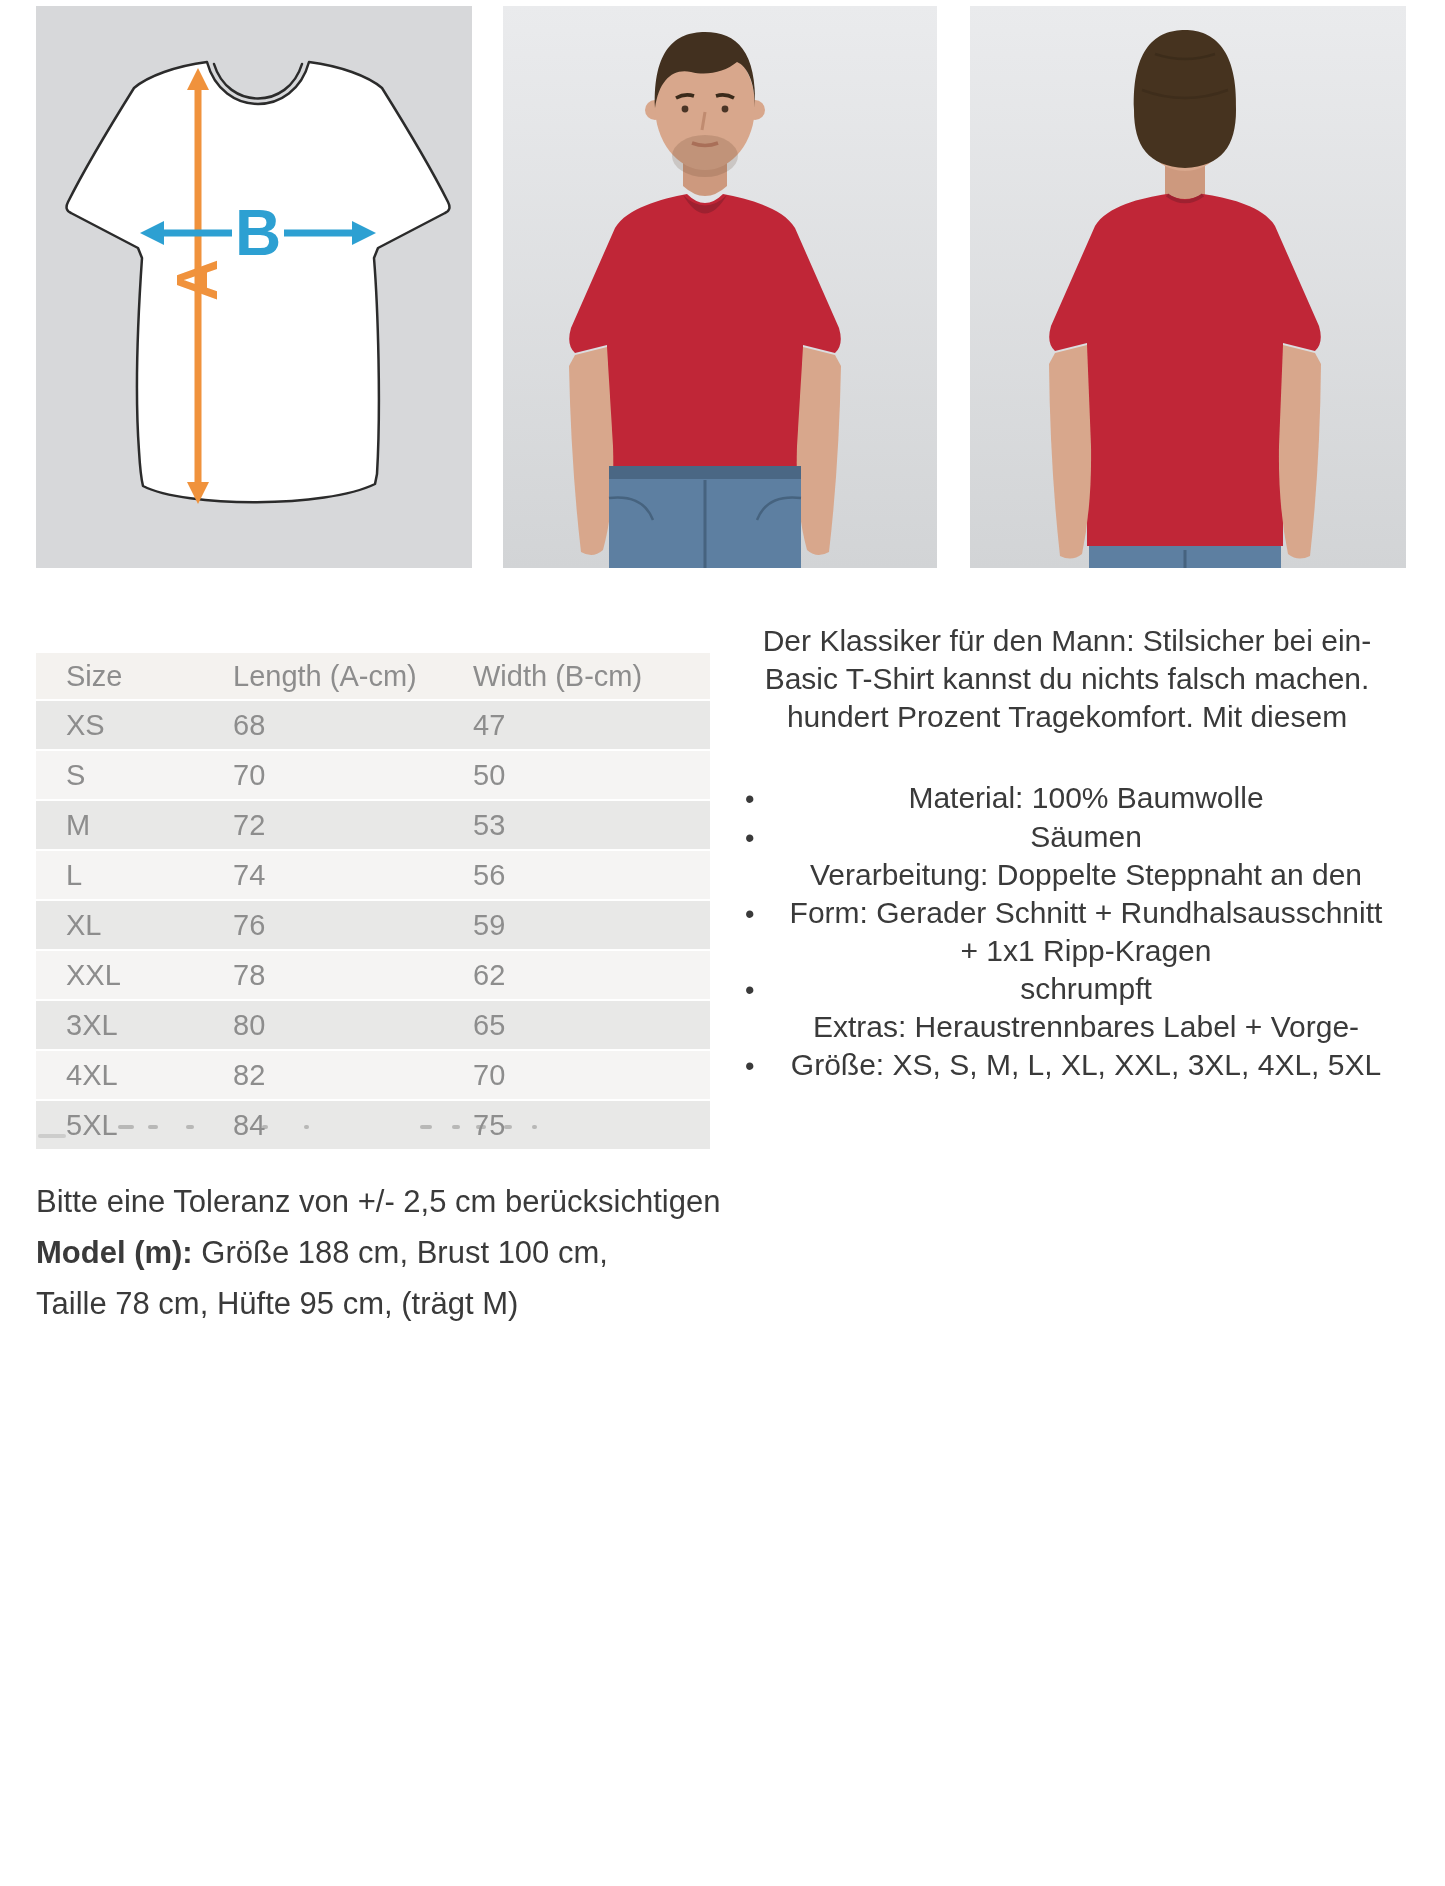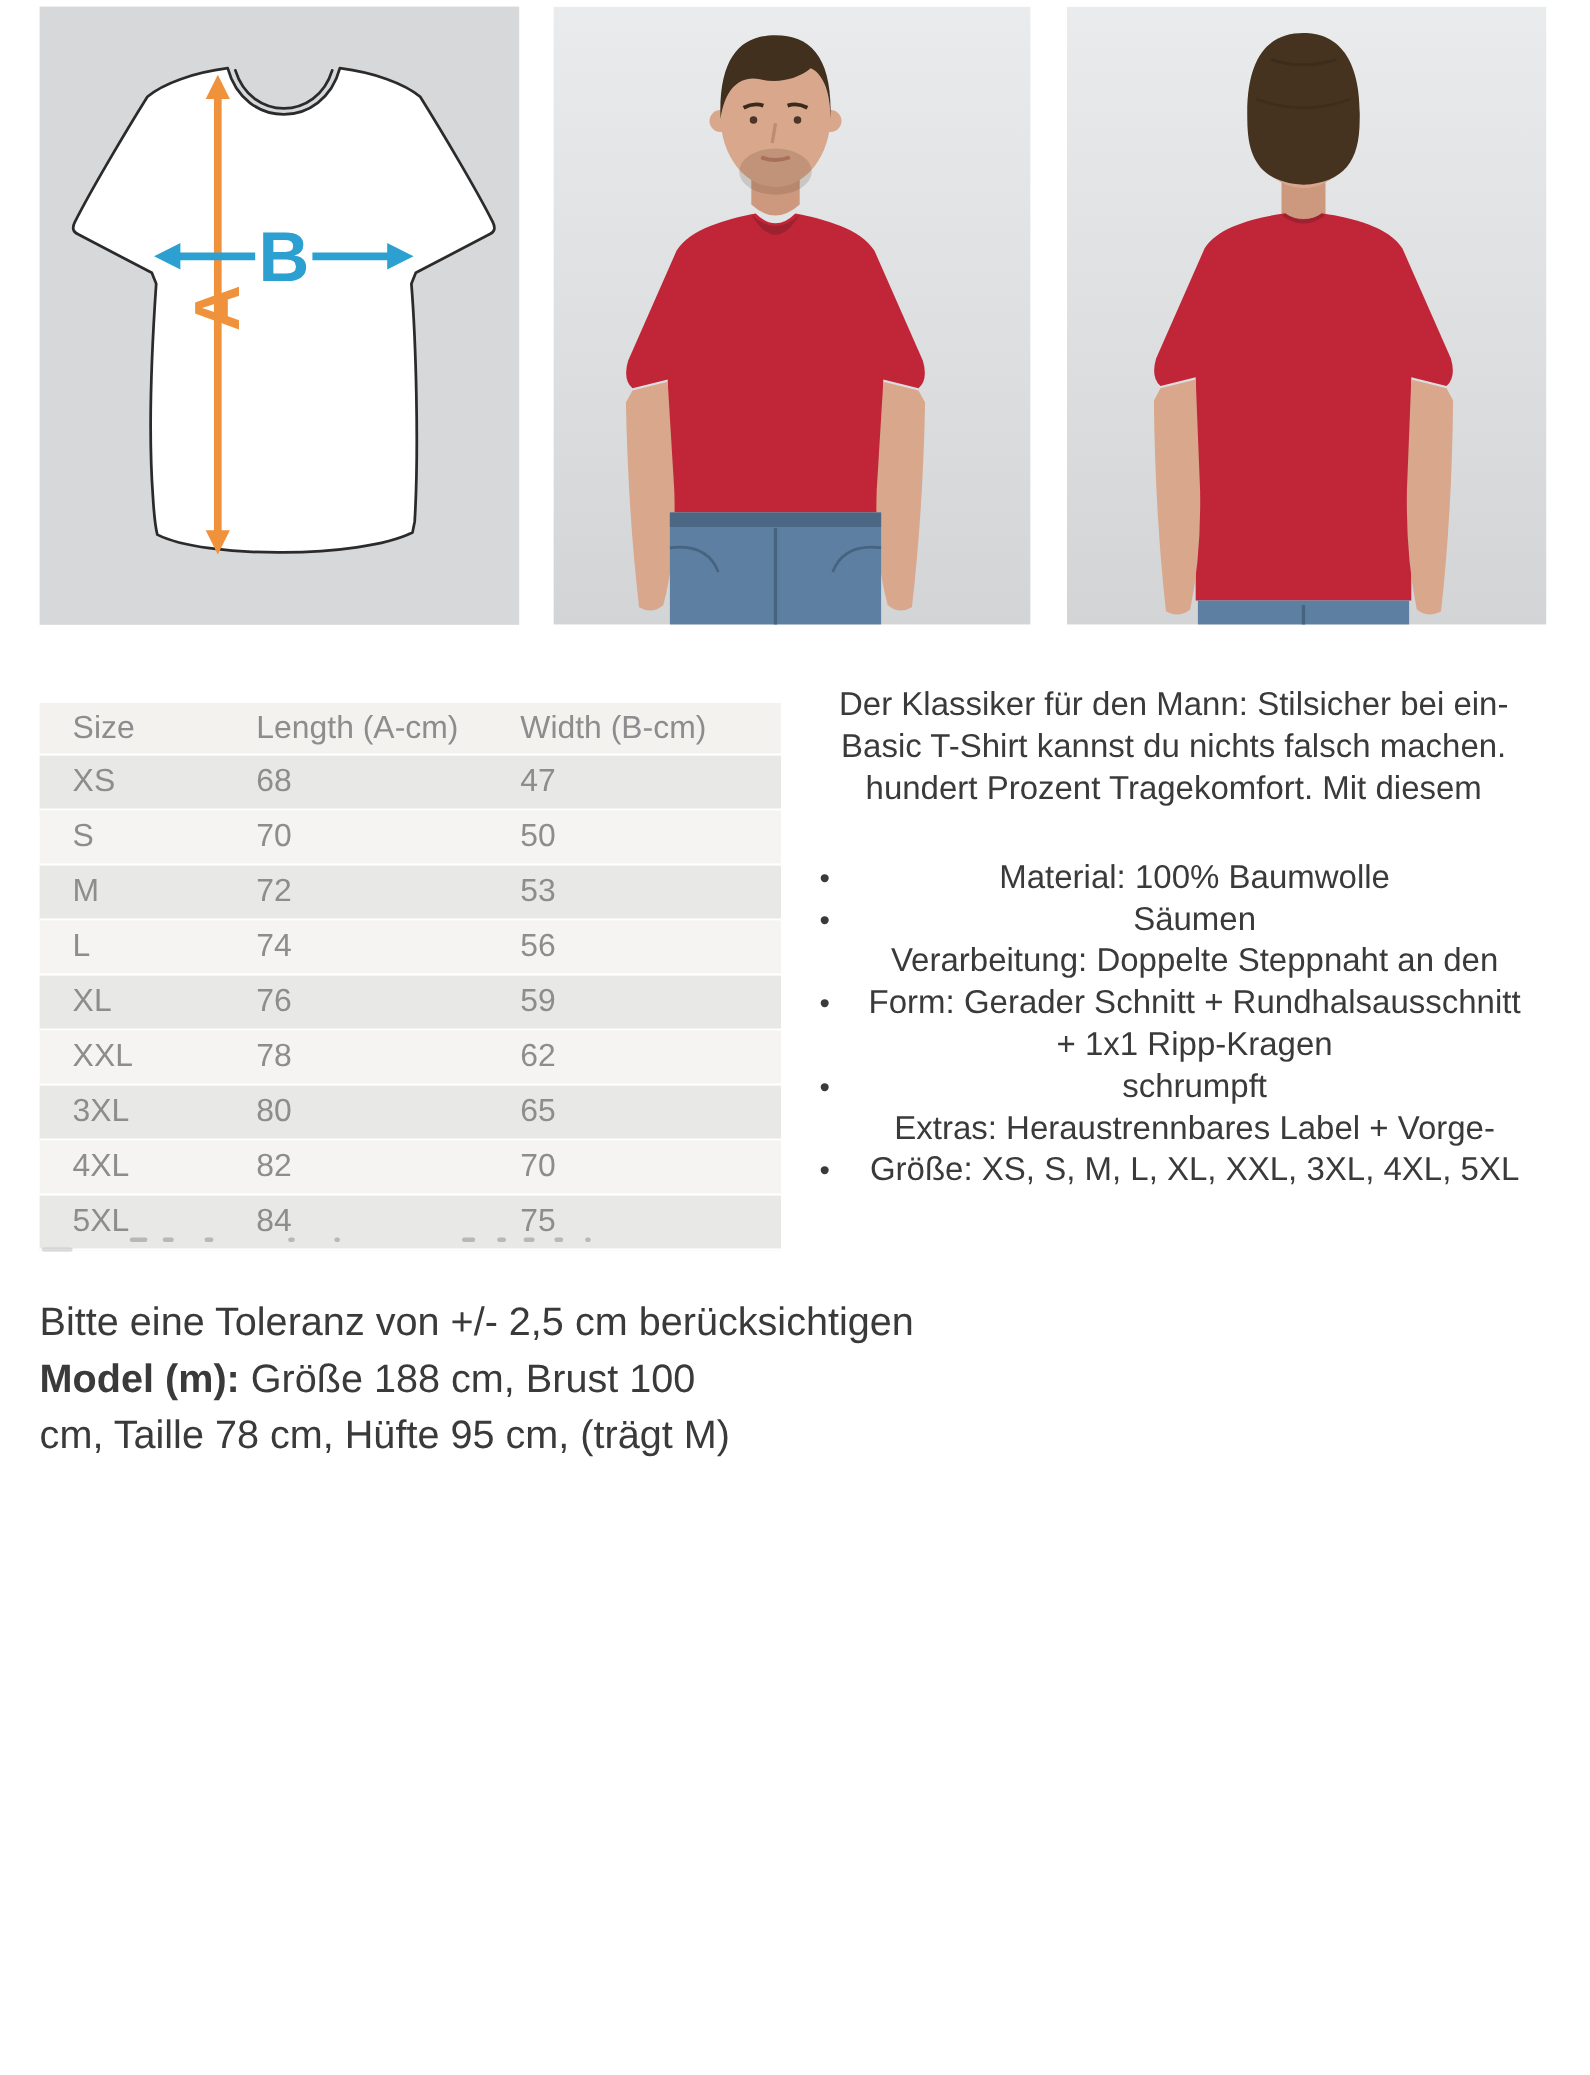--- a/index.html
+++ b/index.html
@@ -9,34 +9,34 @@
     color:var(--body-text,#3a3a3a);
   }
   
   .panel{position:absolute;top:6px;height:562px;overflow:hidden;}
   #panel-diagram{left:36px;width:436px;background:var(--diagram-bg,#d7d8da);}
   #panel-front{left:503px;width:434px;}
   #panel-back{left:970px;width:436px;}
   .panel svg{display:block;width:100%;height:100%;}
 
   
-  .size-table{position:absolute;left:36px;top:639px;width:674px;font-size:29px;color:var(--table-text,#8d8d8d);}
+  .size-table{position:absolute;left:36px;top:653px;width:674px;font-size:29px;color:var(--table-text,#8d8d8d);}
   .t-head{height:48px;background:var(--table-header-bg,#f4f2ef);position:relative;border-bottom:2px solid #fff;box-sizing:border-box;}
   .t-row{height:50px;position:relative;border-bottom:2px solid #fff;box-sizing:border-box;}
   .t-row.dark{background:var(--table-row-dark,#e8e8e7);}
   .t-row.light{background:var(--table-row-light,#f5f4f3);}
   .cell{position:absolute;top:50%;transform:translateY(-50%);white-space:nowrap;}
   .c1{left:30px;} .c2{left:197px;} .c3{left:437px;}
 
   
   .frags{position:absolute;left:36px;top:1125px;width:674px;height:16px;}
   .frag{position:absolute;top:0;height:4px;border-radius:2px;background:#8f8f8f;opacity:.55;}
 
   
-  .notes{position:absolute;left:36px;top:1176px;width:648px;font-size:36px;line-height:51px;}
+  .notes{position:absolute;left:36px;top:1176px;width:648px;font-size:31px;line-height:51px;}
   .notes p{margin:0;}
   .nowrap{white-space:nowrap;}
   .notes strong{font-weight:bold;}
 
   
   .desc{position:absolute;left:737px;top:622px;width:660px;font-size:30px;}
   .desc .line{display:block;line-height:38px;white-space:nowrap;text-align:center;}
   .desc-list{margin-top:43px;padding-left:8px;}
   .bullet{display:flex;align-items:flex-start;}
   .dot{flex:0 0 30px;width:30px;line-height:38px;}

